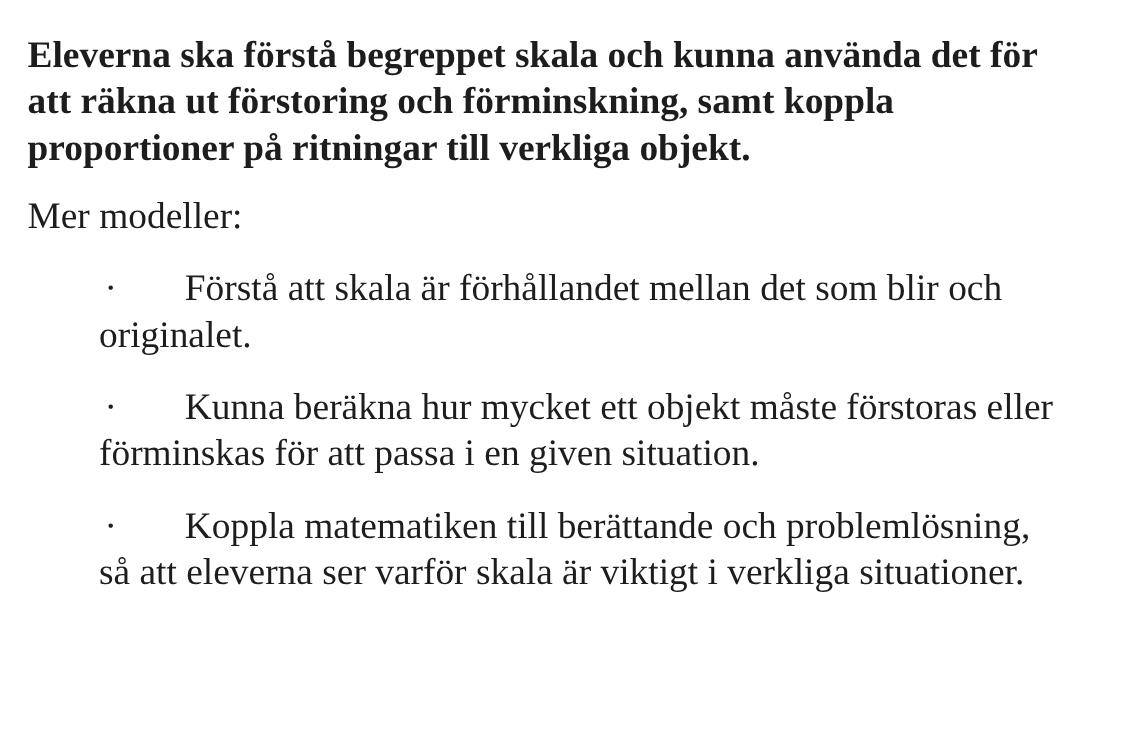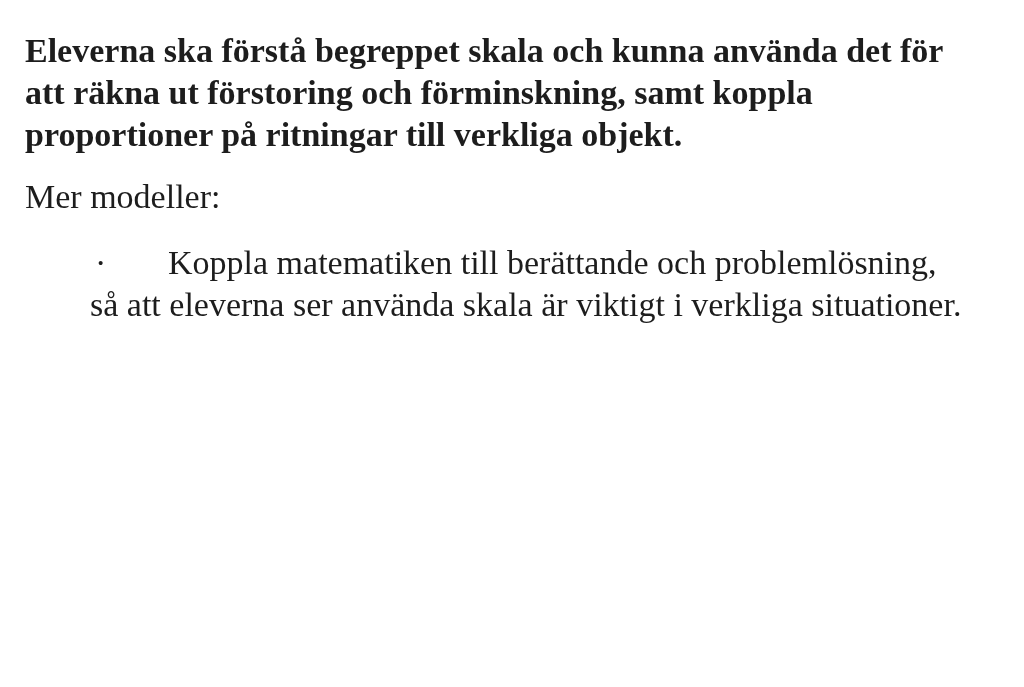--- a/index.html
+++ b/index.html
@@ -52,19 +52,23 @@
 <body>
 
 <div class="page">
 
   <p class="heading">Eleverna ska förstå begreppet skala och kunna använda det för
 att räkna ut förstoring och förminskning, samt koppla
 proportioner på ritningar till verkliga objekt.</p>
 
   <p class="intro">Mer modeller:</p>
 
+  <div class="bullet-item"><span class="bullet-marker">·</span><span class="bullet-text">Förstå att skala är förhållandet mellan det som blir och
+originalet.</span></div>
 
+  <div class="bullet-item"><span class="bullet-marker">·</span><span class="bullet-text">Kunna beräkna hur mycket ett objekt måste förstoras eller
+förminskas för att passa i en given situation.</span></div>
 
 
   <div class="bullet-item"><span class="bullet-marker">·</span><span class="bullet-text">Koppla matematiken till berättande och problemlösning,
-så att eleverna ser använda skala är viktigt i verkliga situationer.</span></div>
+så att eleverna ser varför skala är viktigt i verkliga situationer.</span></div>
 
 </div>
 
 </body></html>

